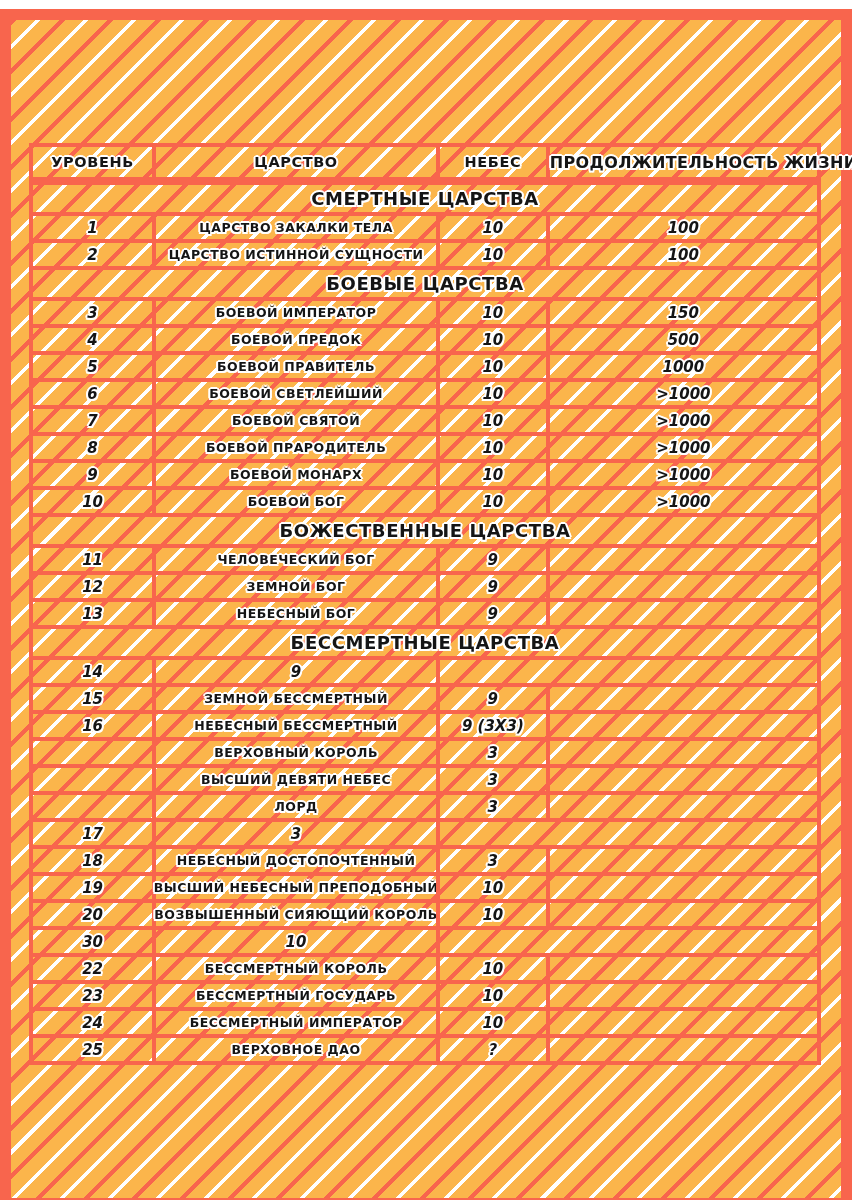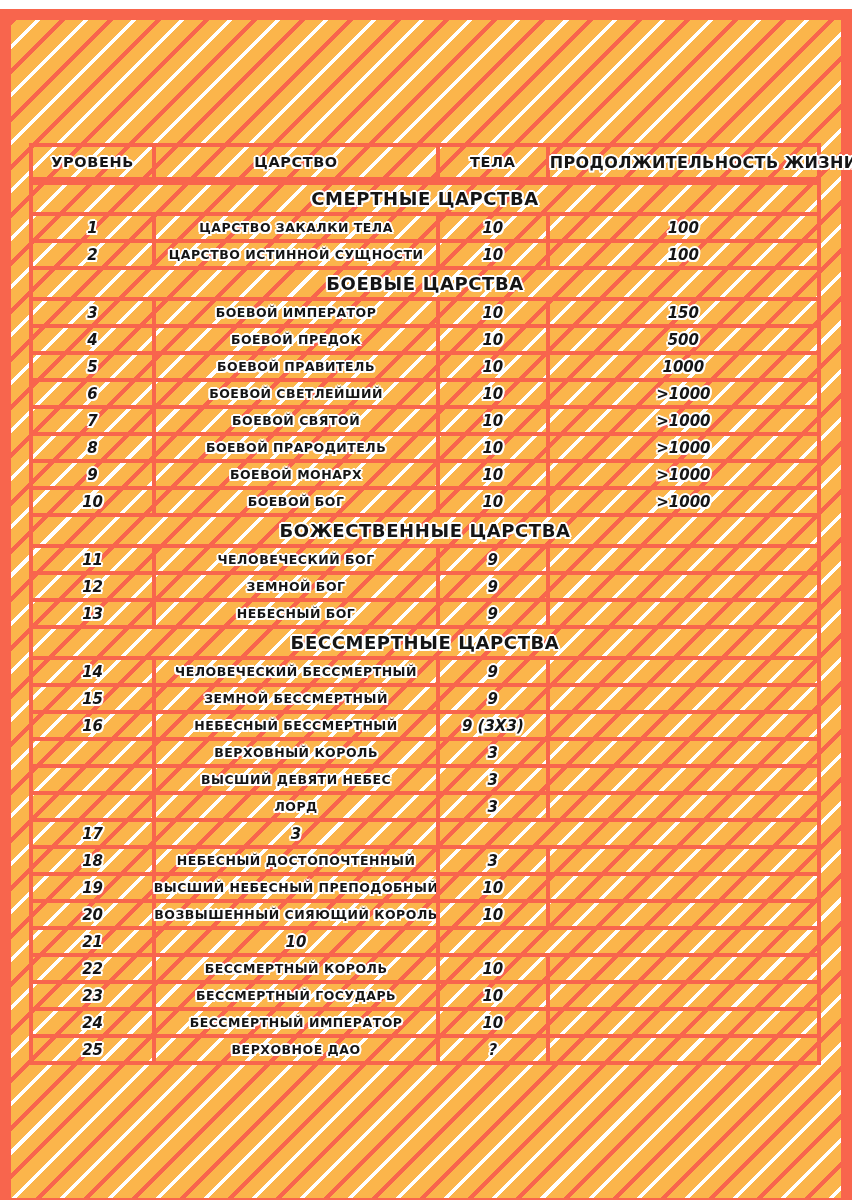--- a/index.html
+++ b/index.html
@@ -68,21 +68,21 @@
   .num { font-style: italic; font-size: 15px !important; letter-spacing: 0 !important; }
 </style>
 </head>
 <body>
 
 <div class="page">
   <div class="table">
     <div class="row header">
       <div class="cell c1">УРОВЕНЬ</div>
       <div class="cell c2">ЦАРСТВО</div>
-      <div class="cell c3">ТЕЛА</div>
+      <div class="cell c3">НЕБЕС</div>
       <div class="cell c4">ПРОДОЛЖИТЕЛЬНОСТЬ ЖИЗНИ</div>
     </div>
     <div id="rows">
         <div class="row section">
           <div class="cell section-cell">СМЕРТНЫЕ ЦАРСТВА</div>
         </div>
         <div class="row data">
           <div class="cell c1 num">1</div>
           <div class="cell c2">ЦАРСТВО ЗАКАЛКИ ТЕЛА</div>
           <div class="cell c3 num">10</div>
@@ -164,21 +164,20 @@
           <div class="cell c1 num">13</div>
           <div class="cell c2">НЕБЕСНЫЙ БОГ</div>
           <div class="cell c3 num">9</div>
           <div class="cell c4 num"></div>
         </div>
         <div class="row section">
           <div class="cell section-cell">БЕССМЕРТНЫЕ ЦАРСТВА</div>
         </div>
         <div class="row data">
           <div class="cell c1 num">14</div>
-          <div class="cell c2">ЧЕЛОВЕЧЕСКИЙ БЕССМЕРТНЫЙ</div>
           <div class="cell c3 num">9</div>
           <div class="cell c4 num"></div>
         </div>
         <div class="row data">
           <div class="cell c1 num">15</div>
           <div class="cell c2">ЗЕМНОЙ БЕССМЕРТНЫЙ</div>
           <div class="cell c3 num">9</div>
           <div class="cell c4 num"></div>
         </div>
         <div class="row data">
@@ -222,21 +221,21 @@
           <div class="cell c3 num">10</div>
           <div class="cell c4 num"></div>
         </div>
         <div class="row data">
           <div class="cell c1 num">20</div>
           <div class="cell c2">ВОЗВЫШЕННЫЙ СИЯЮЩИЙ КОРОЛЬ</div>
           <div class="cell c3 num">10</div>
           <div class="cell c4 num"></div>
         </div>
         <div class="row data">
-          <div class="cell c1 num">21</div>
+          <div class="cell c1 num">30</div>
           <div class="cell c3 num">10</div>
           <div class="cell c4 num"></div>
         </div>
         <div class="row data">
           <div class="cell c1 num">22</div>
           <div class="cell c2">БЕССМЕРТНЫЙ КОРОЛЬ</div>
           <div class="cell c3 num">10</div>
           <div class="cell c4 num"></div>
         </div>
         <div class="row data">

